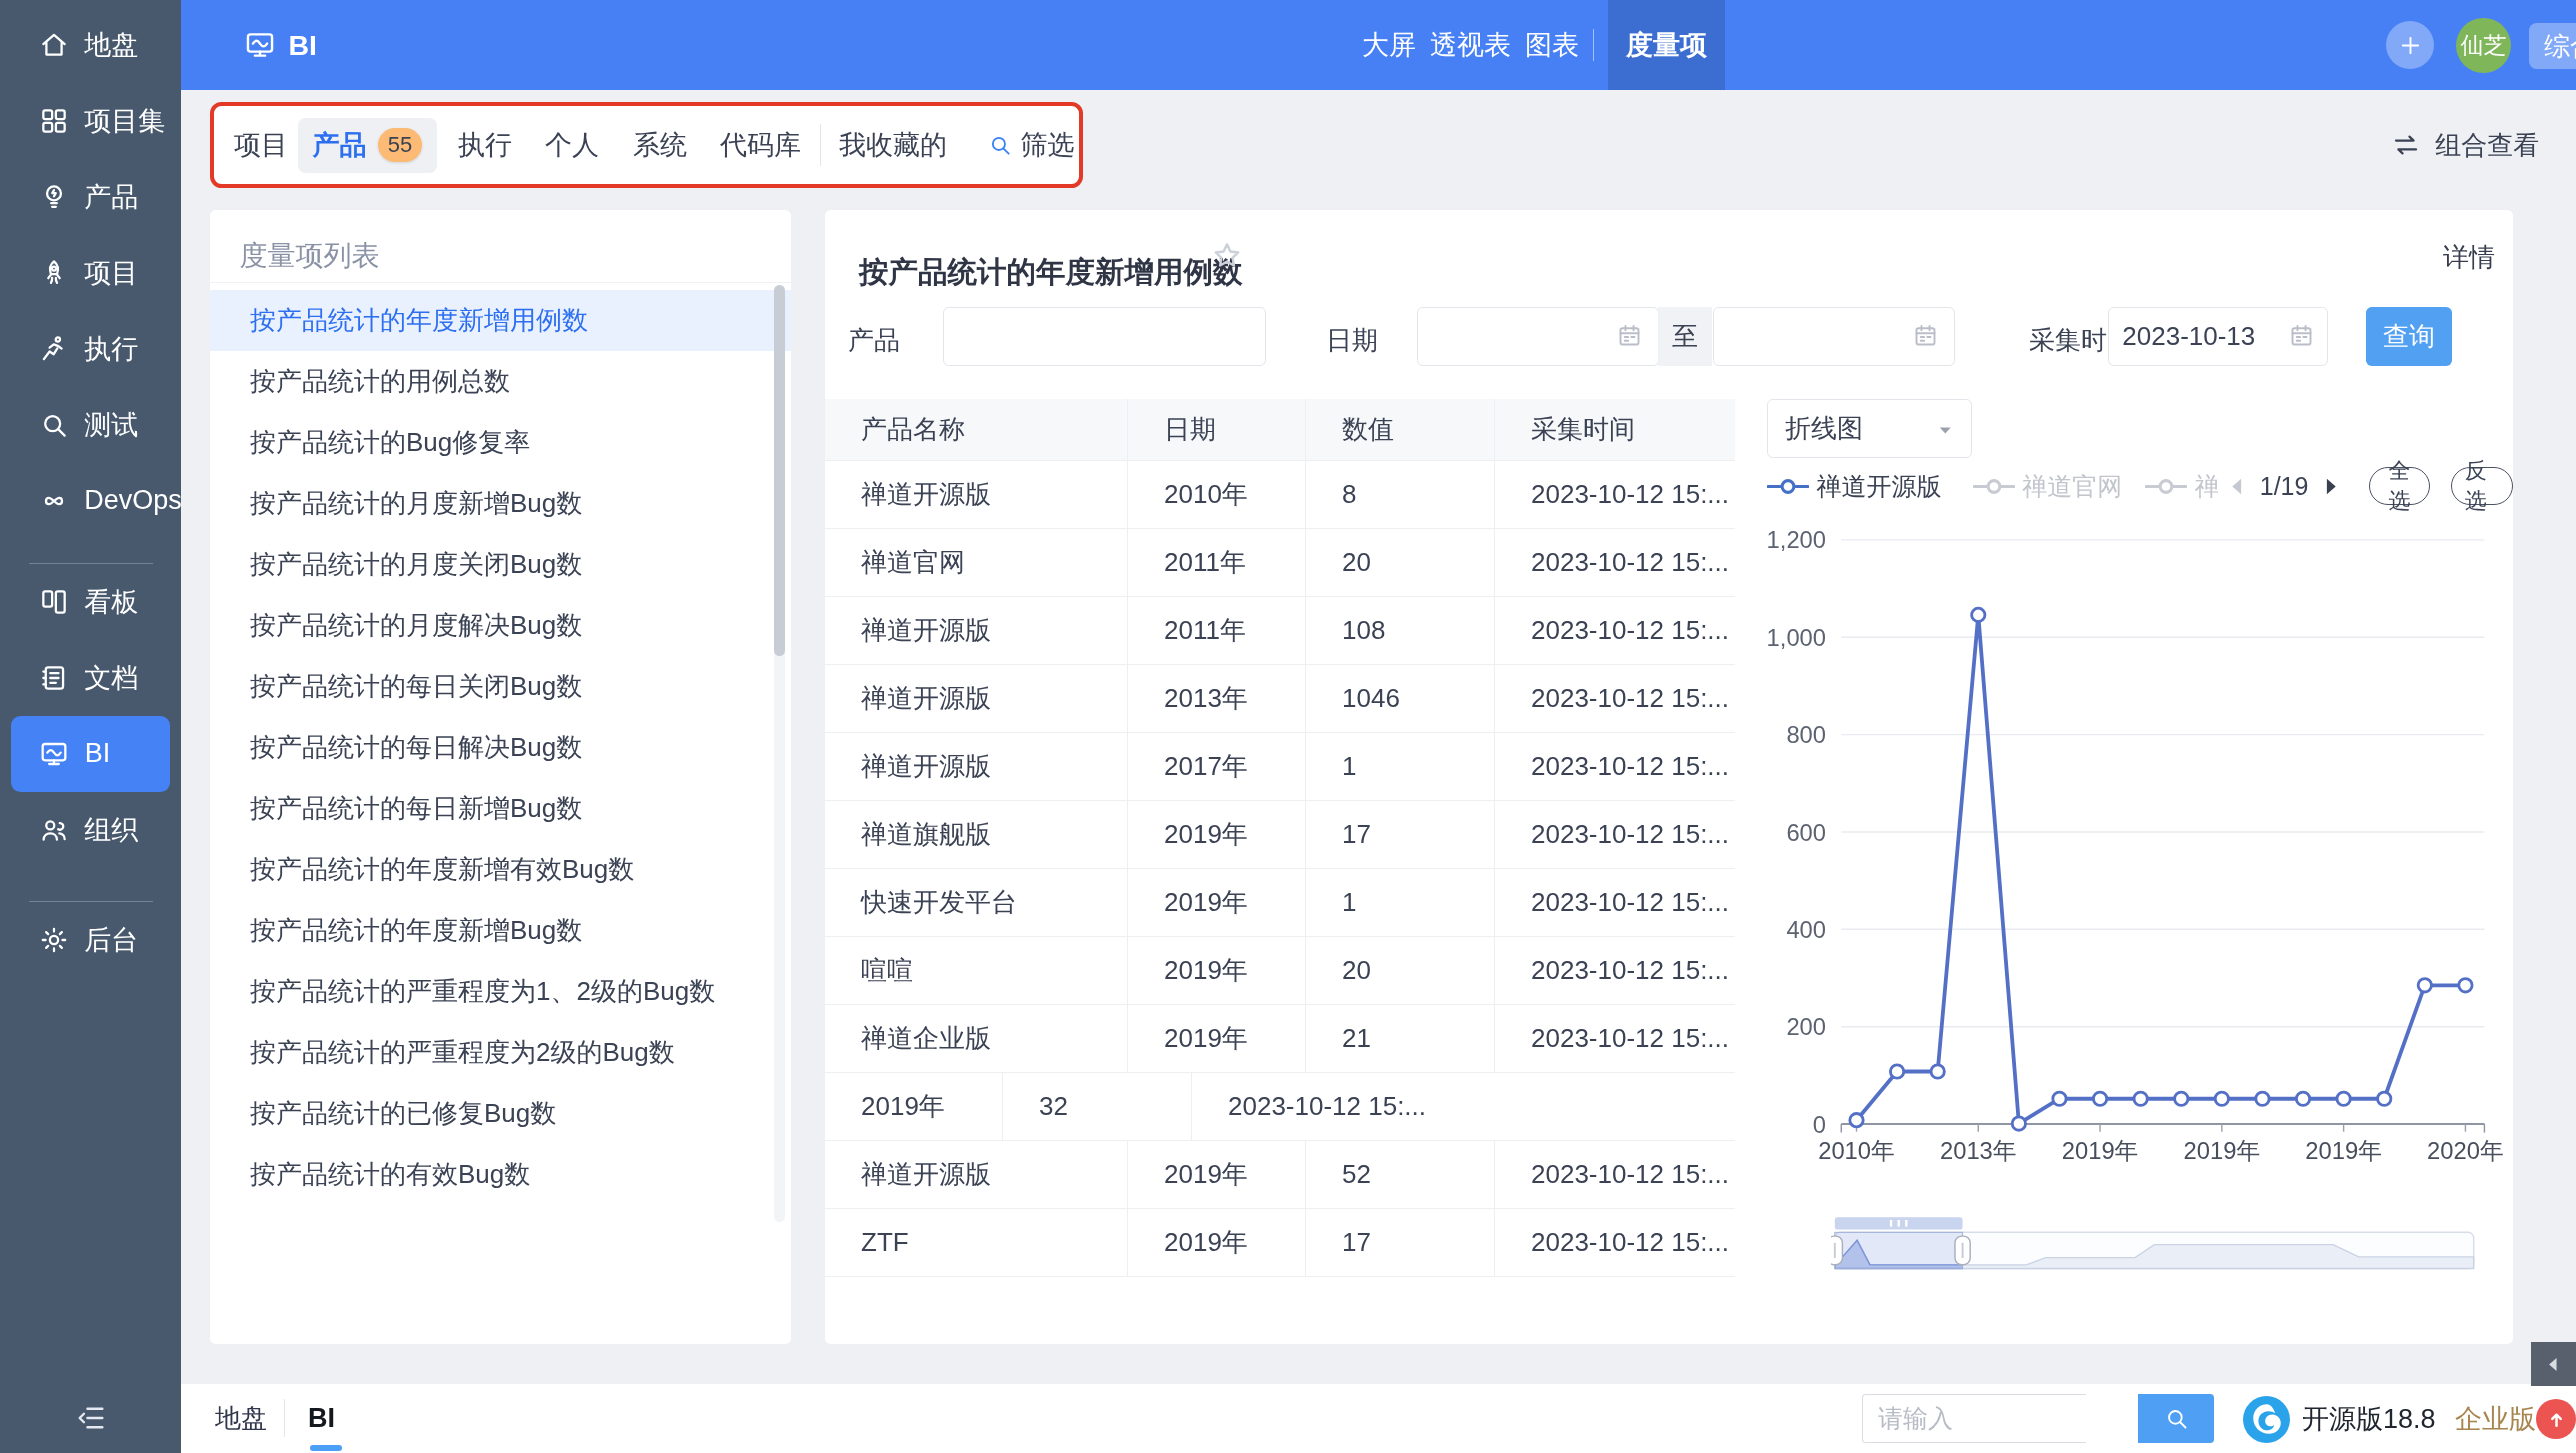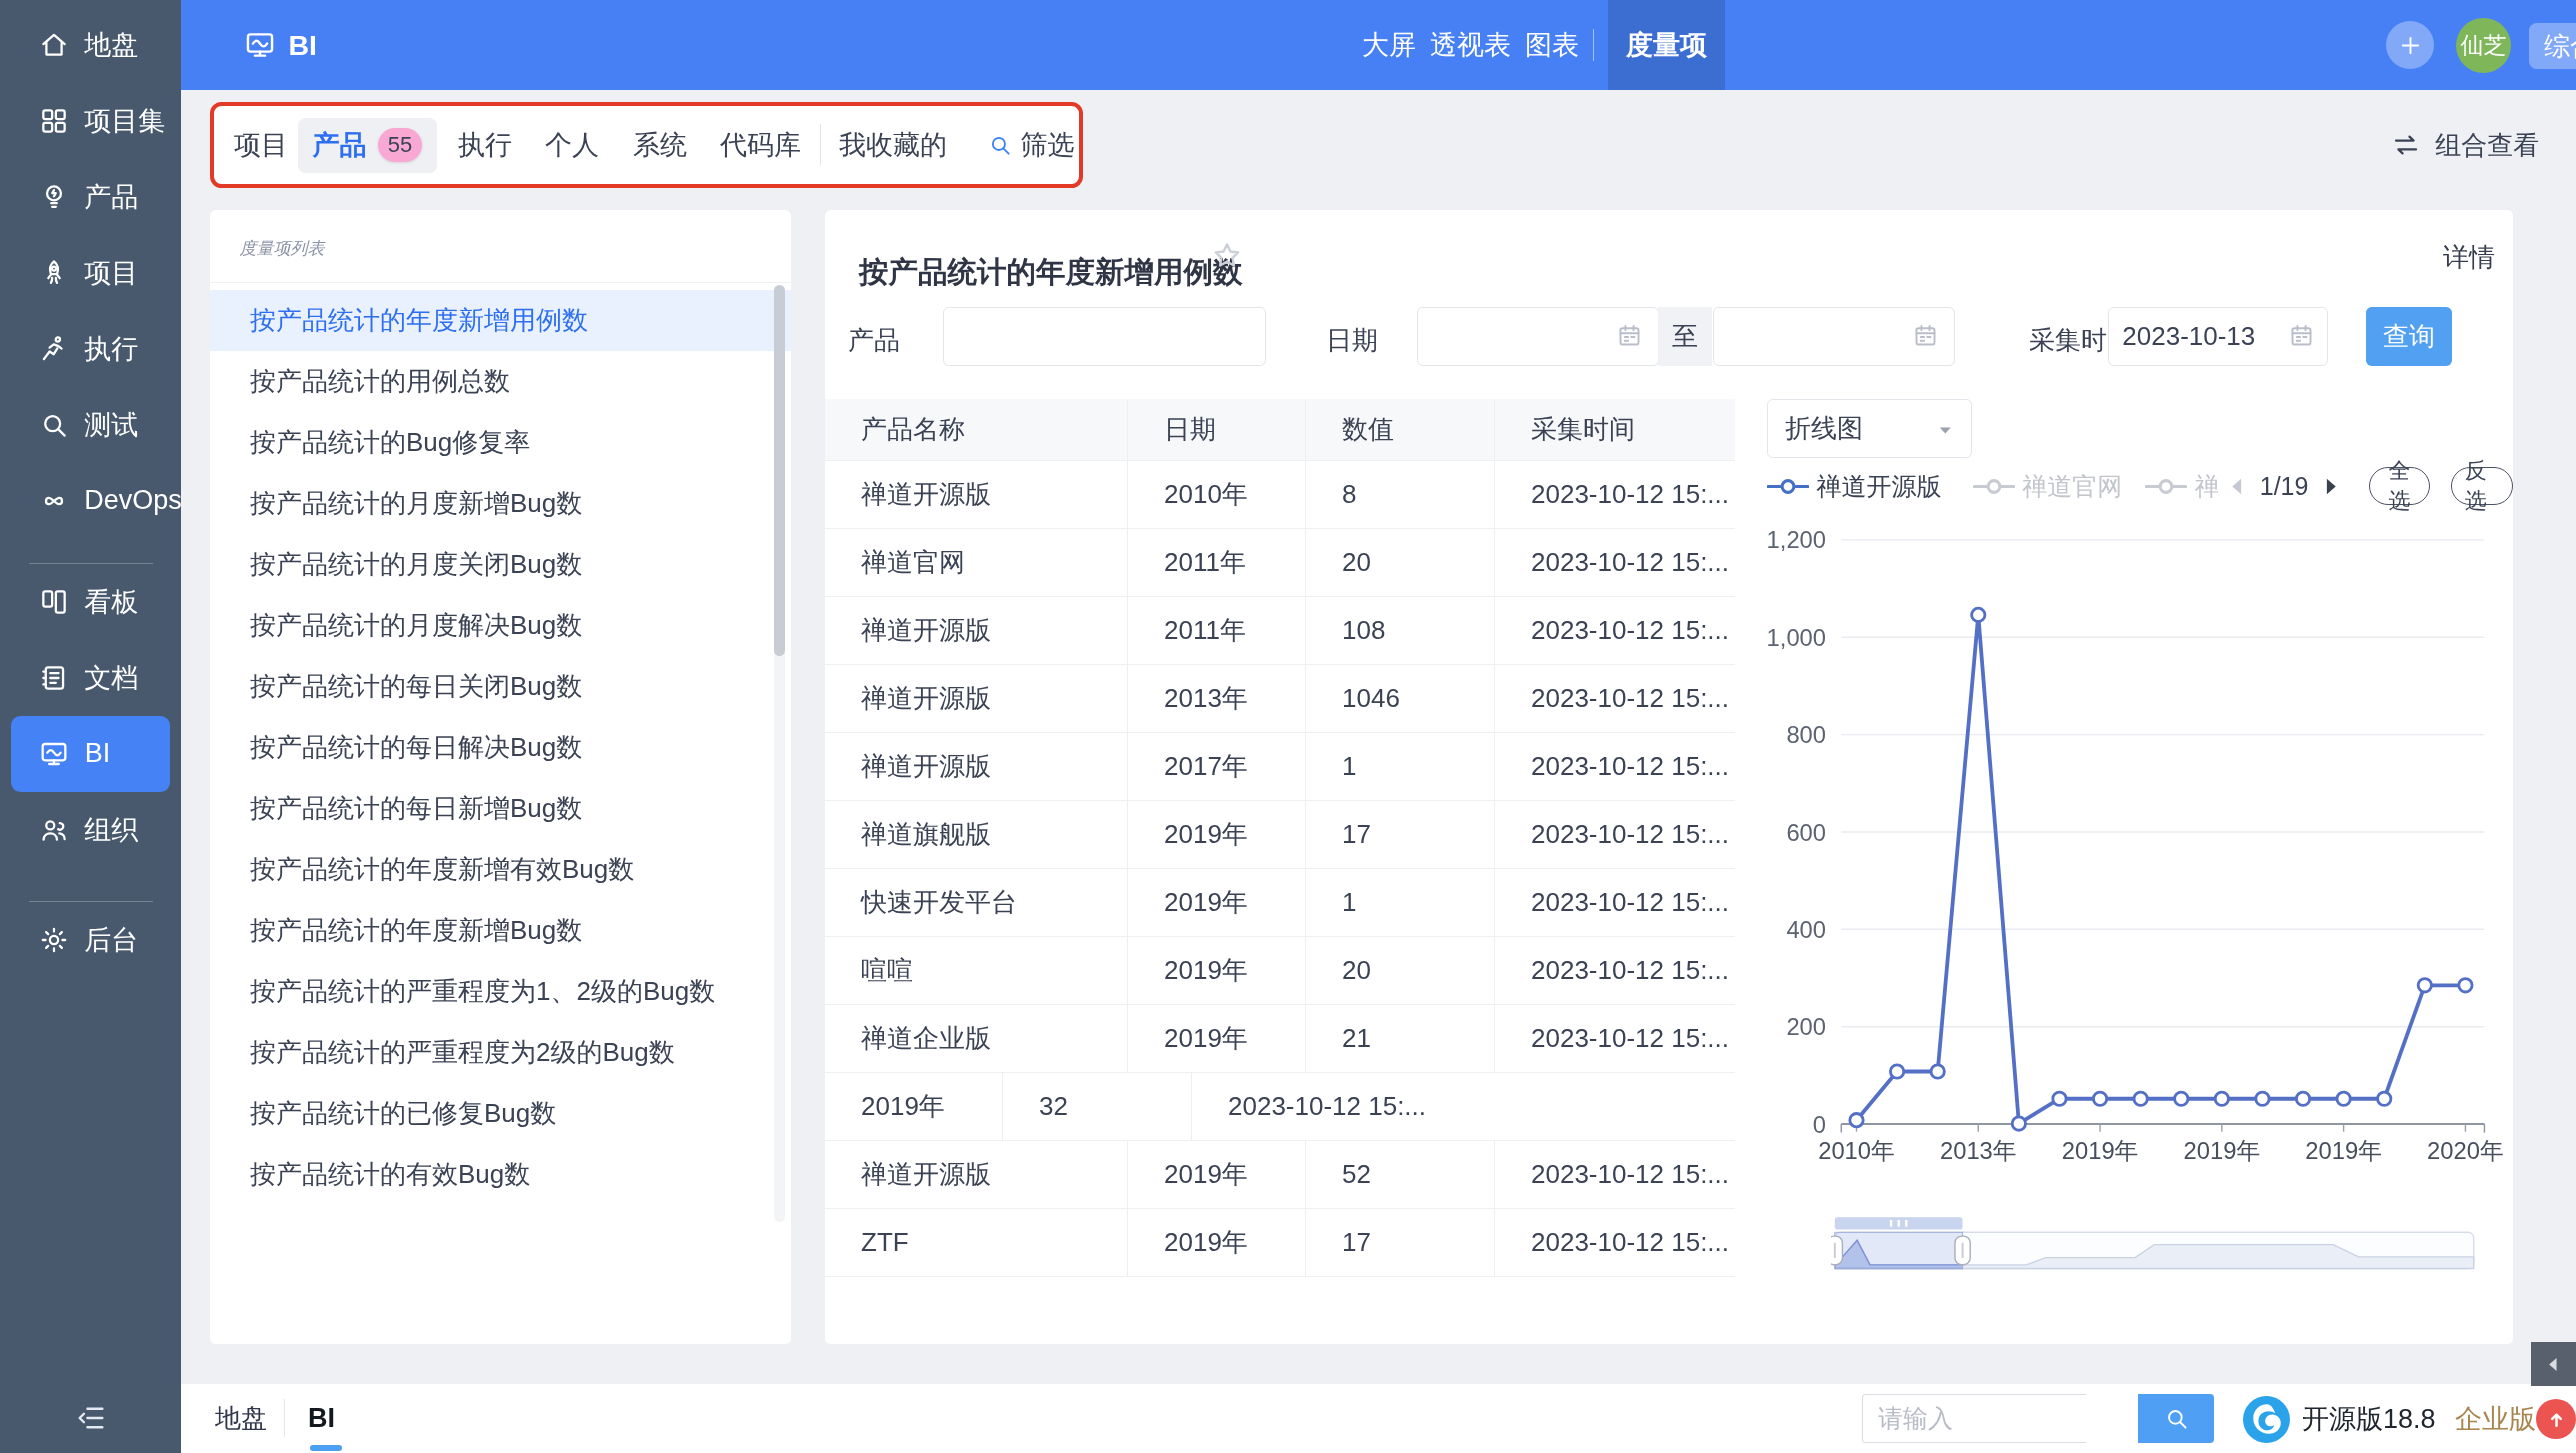--- a/index.html
+++ b/index.html
@@ -22,27 +22,27 @@
   .hnav-item.active{background:rgba(0,0,0,.14);height:90px;display:flex;align-items:center;padding:0 18px;font-weight:bold;}
   .hnav-div{width:1px;height:32px;background:rgba(255,255,255,.5);}
   #plus-btn{position:absolute;left:2205px;top:21px;width:48px;height:48px;border-radius:50%;background:rgba(255,255,255,.32);display:flex;align-items:center;justify-content:center;cursor:pointer;}
   #avatar{position:absolute;left:2275px;top:18px;width:55px;height:55px;border-radius:50%;background:#7FB65A;display:flex;align-items:center;justify-content:center;font-size:23px;cursor:pointer;}
   #workspace-btn{position:absolute;left:2348px;top:23px;width:186px;height:46px;border-radius:7.6px;background:rgba(255,255,255,.32);display:flex;align-items:center;justify-content:center;font-size:26px;cursor:pointer;}
   
   #tabbox{position:absolute;left:210px;top:102px;width:873px;height:86px;border:4.8px solid #E23A26;border-radius:11.4px;background:#fff;box-sizing:border-box;display:flex;align-items:center;z-index:4;}
   .tab{font-size:27px;color:#3A4254;cursor:pointer;white-space:nowrap;display:flex;align-items:center;}
   .tab.active{background:#EEF0F3;border-radius:7.6px;height:55px;padding:0 15px;gap:11.4px;}
   .tab.active .tab-label{color:#2D6FF0;font-weight:bold;}
-  .tab-badge{background:#f9a8d4;border-radius:17px;min-width:44px;height:34px;line-height:34px;text-align:center;font-size:22px;color:#3A4254;box-shadow:0 1px 2.9px rgba(0,0,0,.12);}
+  .tab-badge{background:#fdba74;border-radius:17px;min-width:44px;height:34px;line-height:34px;text-align:center;font-size:22px;color:#3A4254;box-shadow:0 1px 2.9px rgba(0,0,0,.12);}
   .tab-div{width:1px;height:42px;background:#E3E5E9;}
   .tab .f-ic{margin-right:7.6px;display:flex;}
   #combine-view{position:absolute;left:2390px;top:102px;height:86px;display:flex;align-items:center;gap:13.3px;font-size:26px;color:#3A4254;cursor:pointer;}
   
   #metric-panel{position:absolute;left:210px;top:210px;width:581px;height:1134px;background:#fff;border-radius:5.7px;z-index:3;}
-  #metric-title{position:absolute;left:29.5px;top:27px;font-size:17px;color:#8A92A5;font-style:italic;}
+  #metric-title{position:absolute;left:29.5px;top:27px;font-size:28px;color:#8A92A5;}
   #metric-divider{position:absolute;left:0;top:72px;width:581px;height:1px;background:#F0F1F4;}
   #metric-items{position:absolute;left:0;top:80px;width:581px;}
   .m-item{height:61px;line-height:61px;padding-left:40px;font-size:26px;color:#3A4254;cursor:pointer;white-space:nowrap;overflow:hidden;text-overflow:ellipsis;padding-right:28.5px;}
   .m-item.active{background:#E8F1FD;color:#2D6FF0;}
   #m-scroll-track{position:absolute;left:564px;top:75px;width:11.4px;height:937px;background:#F3F4F6;border-radius:5.7px;}
   #m-scroll-thumb{position:absolute;left:564px;top:75px;width:11.4px;height:371px;background:#C8CCD5;border-radius:5.7px;cursor:pointer;}
   
   #main-card{position:absolute;left:825px;top:210px;width:1688px;height:1134px;background:#fff;border-radius:5.7px;z-index:3;}
   #panel-title{position:absolute;left:34px;top:23px;font-size:29.5px;font-weight:bold;color:#2F3545;}
   #fav-star{position:absolute;left:385px;top:28.5px;color:#CBD0D9;cursor:pointer;}

